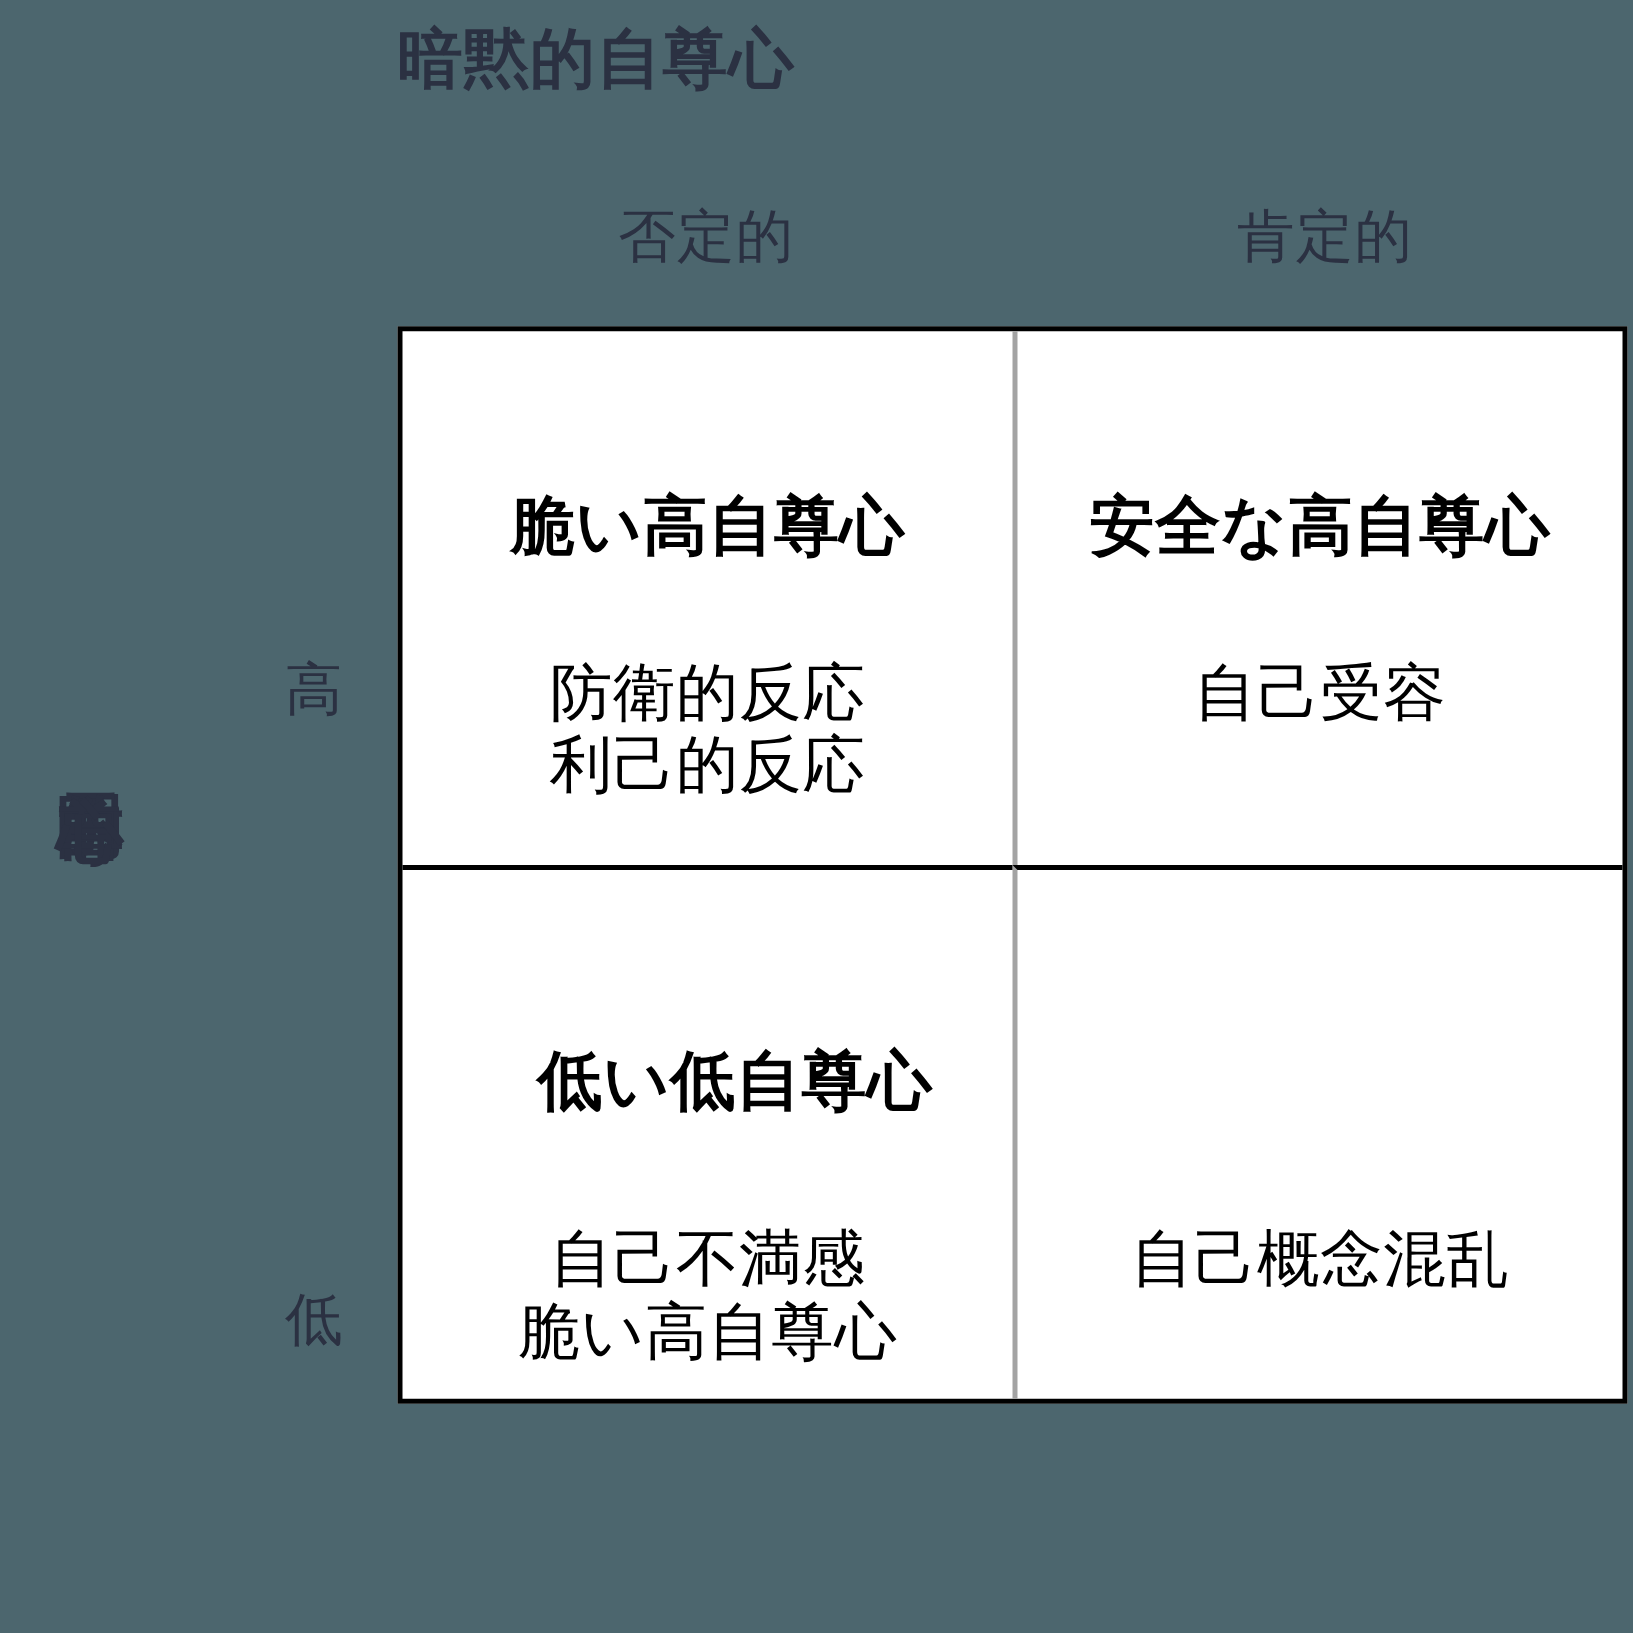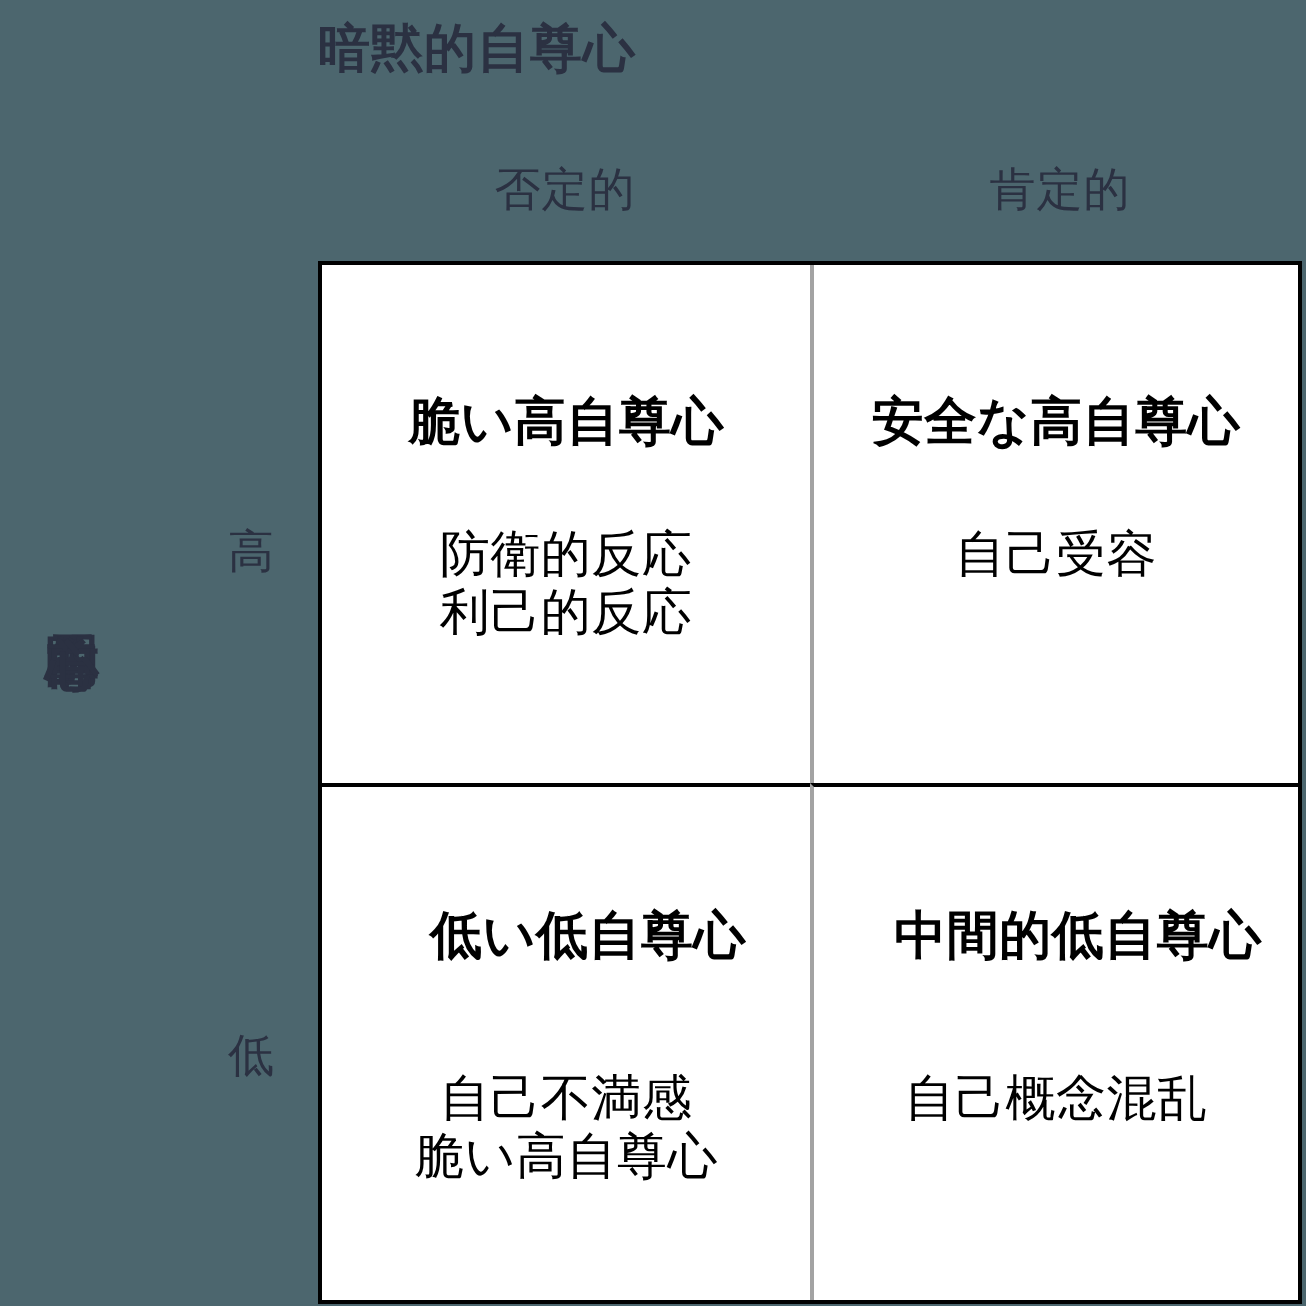--- a/index.html
+++ b/index.html
@@ -86,21 +86,21 @@
   }
   .row-label.high { top: 488px; }
   .row-label.low  { top: 998px; }
 
   
   #grid {
     position: absolute;
     left: 318px;
     top: 261px;
     width: 984px;
-    height: 1043px;
+    height: 862px;
     background: #ffffff;
     border: 4px solid #000000;
     box-sizing: border-box;
     display: grid;
     grid-template-columns: 1fr 1fr;
     grid-template-rows: 1fr 1fr;
   }
 
   .cell {
     position: relative;
@@ -132,21 +132,21 @@
     font-weight: normal;
     line-height: 1.16;
     color: #000000;
     letter-spacing: 0.5px;
     white-space: nowrap;
   }
   
   .cell.row-t .cell-title { top: 128px; }
   .cell.row-t .cell-body  { top: 260px; }
   
-  .cell.row-b .cell-title { top: 120px; padding-left: 44px; }
+  .cell.row-b .cell-title { top: 141px; padding-left: 44px; }
   .cell.row-b .cell-body  { top: 282px; }
 
   .body-line { display: block; }
 </style>
 </head>
 <body>
 
 <div id="diagram">
 
   <div class="col-axis-title">暗黙的自尊心</div>
@@ -178,20 +178,19 @@
 
     <div class="cell row-b col-l">
       <div class="cell-title">低い低自尊心</div>
       <div class="cell-body">
         <span class="body-line">自己不満感</span>
         <span class="body-line">脆い高自尊心</span>
       </div>
     </div>
 
     <div class="cell row-b col-r">
-      <div class="cell-title">中間的低自尊心</div>
       <div class="cell-body">
         <span class="body-line">自己概念混乱</span>
       </div>
     </div>
 
   </div>
 </div>
 
 </body></html>

